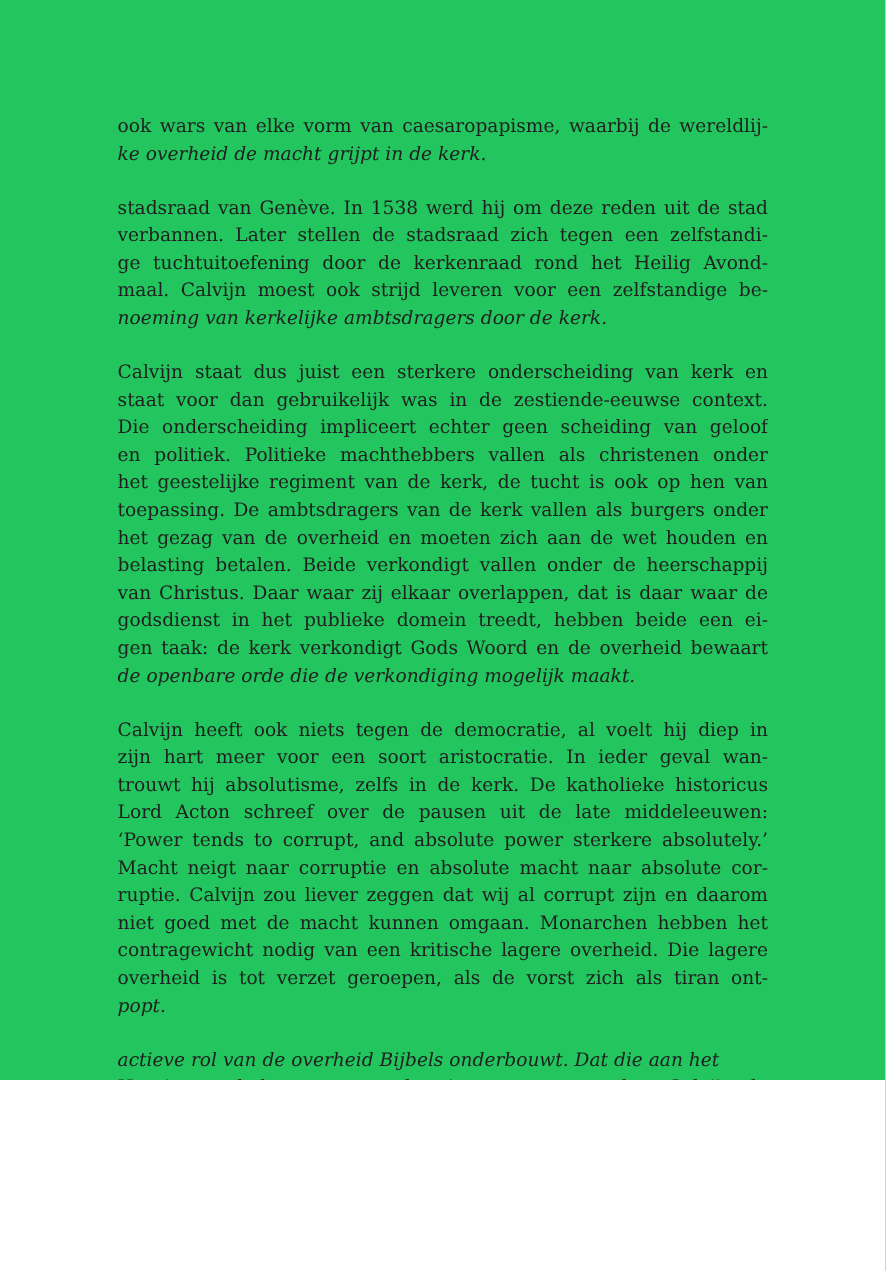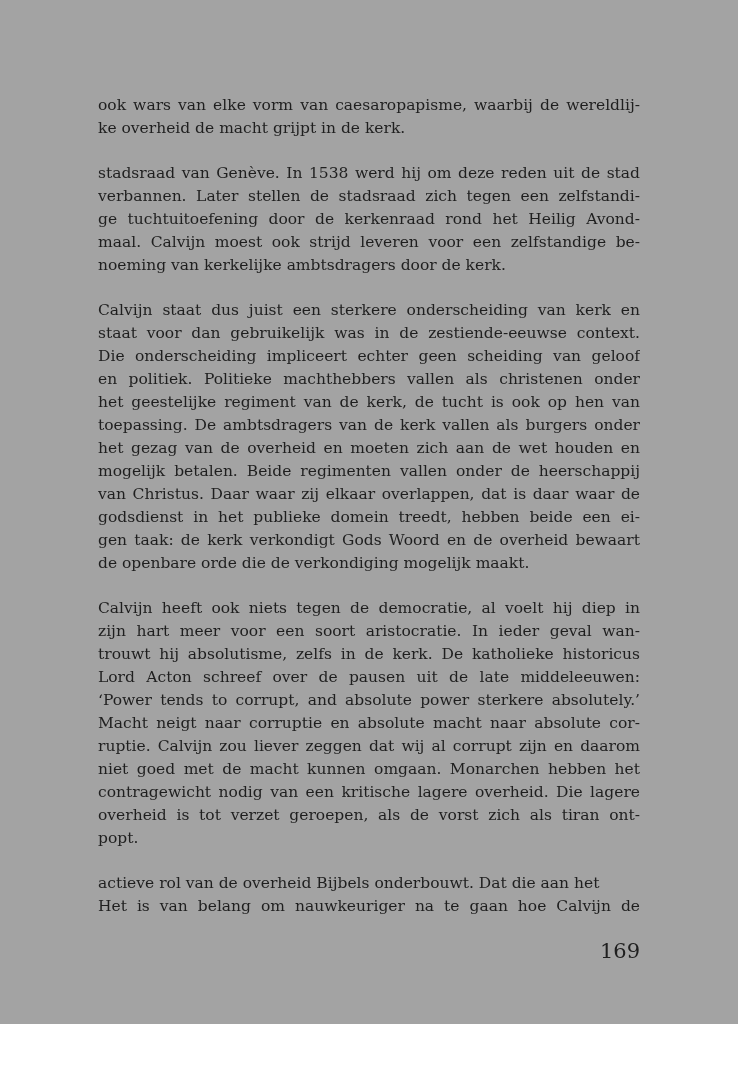--- a/index.html
+++ b/index.html
@@ -3,22 +3,22 @@
 <meta charset="utf-8">
 <style>
   html, body {
     margin: 0;
     padding: 0;
     background: #ffffff;
   }
   .page {
     position: relative;
     width: 738px;
-    height: 1024px;
-    background: #a3a3a3;
+    height: 900px;
+    background: #22c55e;
     overflow: hidden;
     font-family: "DejaVu Serif", serif;
     color: #1f1f1f;
   }
   .text-block {
     position: absolute;
     left: 98px;
     top: 94px;
     width: 542px;
   }
@@ -32,20 +32,21 @@
     font-size: 15.5px;
     line-height: 23px;
     height: 23px;
     overflow: hidden;
     text-align: justify;
     text-align-last: justify;
     white-space: normal;
   }
   .line.last {
     text-align-last: left;
+    font-style: italic;
   }
   .page-number {
     margin-top: 5px;
     font-size: 21px;
     line-height: 23px;
     text-align: right;
   }
 </style>
 </head>
 <body>
@@ -65,21 +66,21 @@
         <div class="line last">noeming van kerkelijke ambtsdragers door de kerk.</div>
       </div>
       <div class="paragraph">
         <div class="line">Calvijn staat dus juist een sterkere onderscheiding van kerk en</div>
         <div class="line">staat voor dan gebruikelijk was in de zestiende-eeuwse context.</div>
         <div class="line">Die onderscheiding impliceert echter geen scheiding van geloof</div>
         <div class="line">en politiek. Politieke machthebbers vallen als christenen onder</div>
         <div class="line">het geestelijke regiment van de kerk, de tucht is ook op hen van</div>
         <div class="line">toepassing. De ambtsdragers van de kerk vallen als burgers onder</div>
         <div class="line">het gezag van de overheid en moeten zich aan de wet houden en</div>
-        <div class="line">mogelijk betalen. Beide regimenten vallen onder de heerschappij</div>
+        <div class="line">belasting betalen. Beide verkondigt vallen onder de heerschappij</div>
         <div class="line">van Christus. Daar waar zij elkaar overlappen, dat is daar waar de</div>
         <div class="line">godsdienst in het publieke domein treedt, hebben beide een ei-</div>
         <div class="line">gen taak: de kerk verkondigt Gods Woord en de overheid bewaart</div>
         <div class="line last">de openbare orde die de verkondiging mogelijk maakt.</div>
       </div>
       <div class="paragraph">
         <div class="line">Calvijn heeft ook niets tegen de democratie, al voelt hij diep in</div>
         <div class="line">zijn hart meer voor een soort aristocratie. In ieder geval wan-</div>
         <div class="line">trouwt hij absolutisme, zelfs in de kerk. De katholieke historicus</div>
         <div class="line">Lord Acton schreef over de pausen uit de late middeleeuwen:</div>

